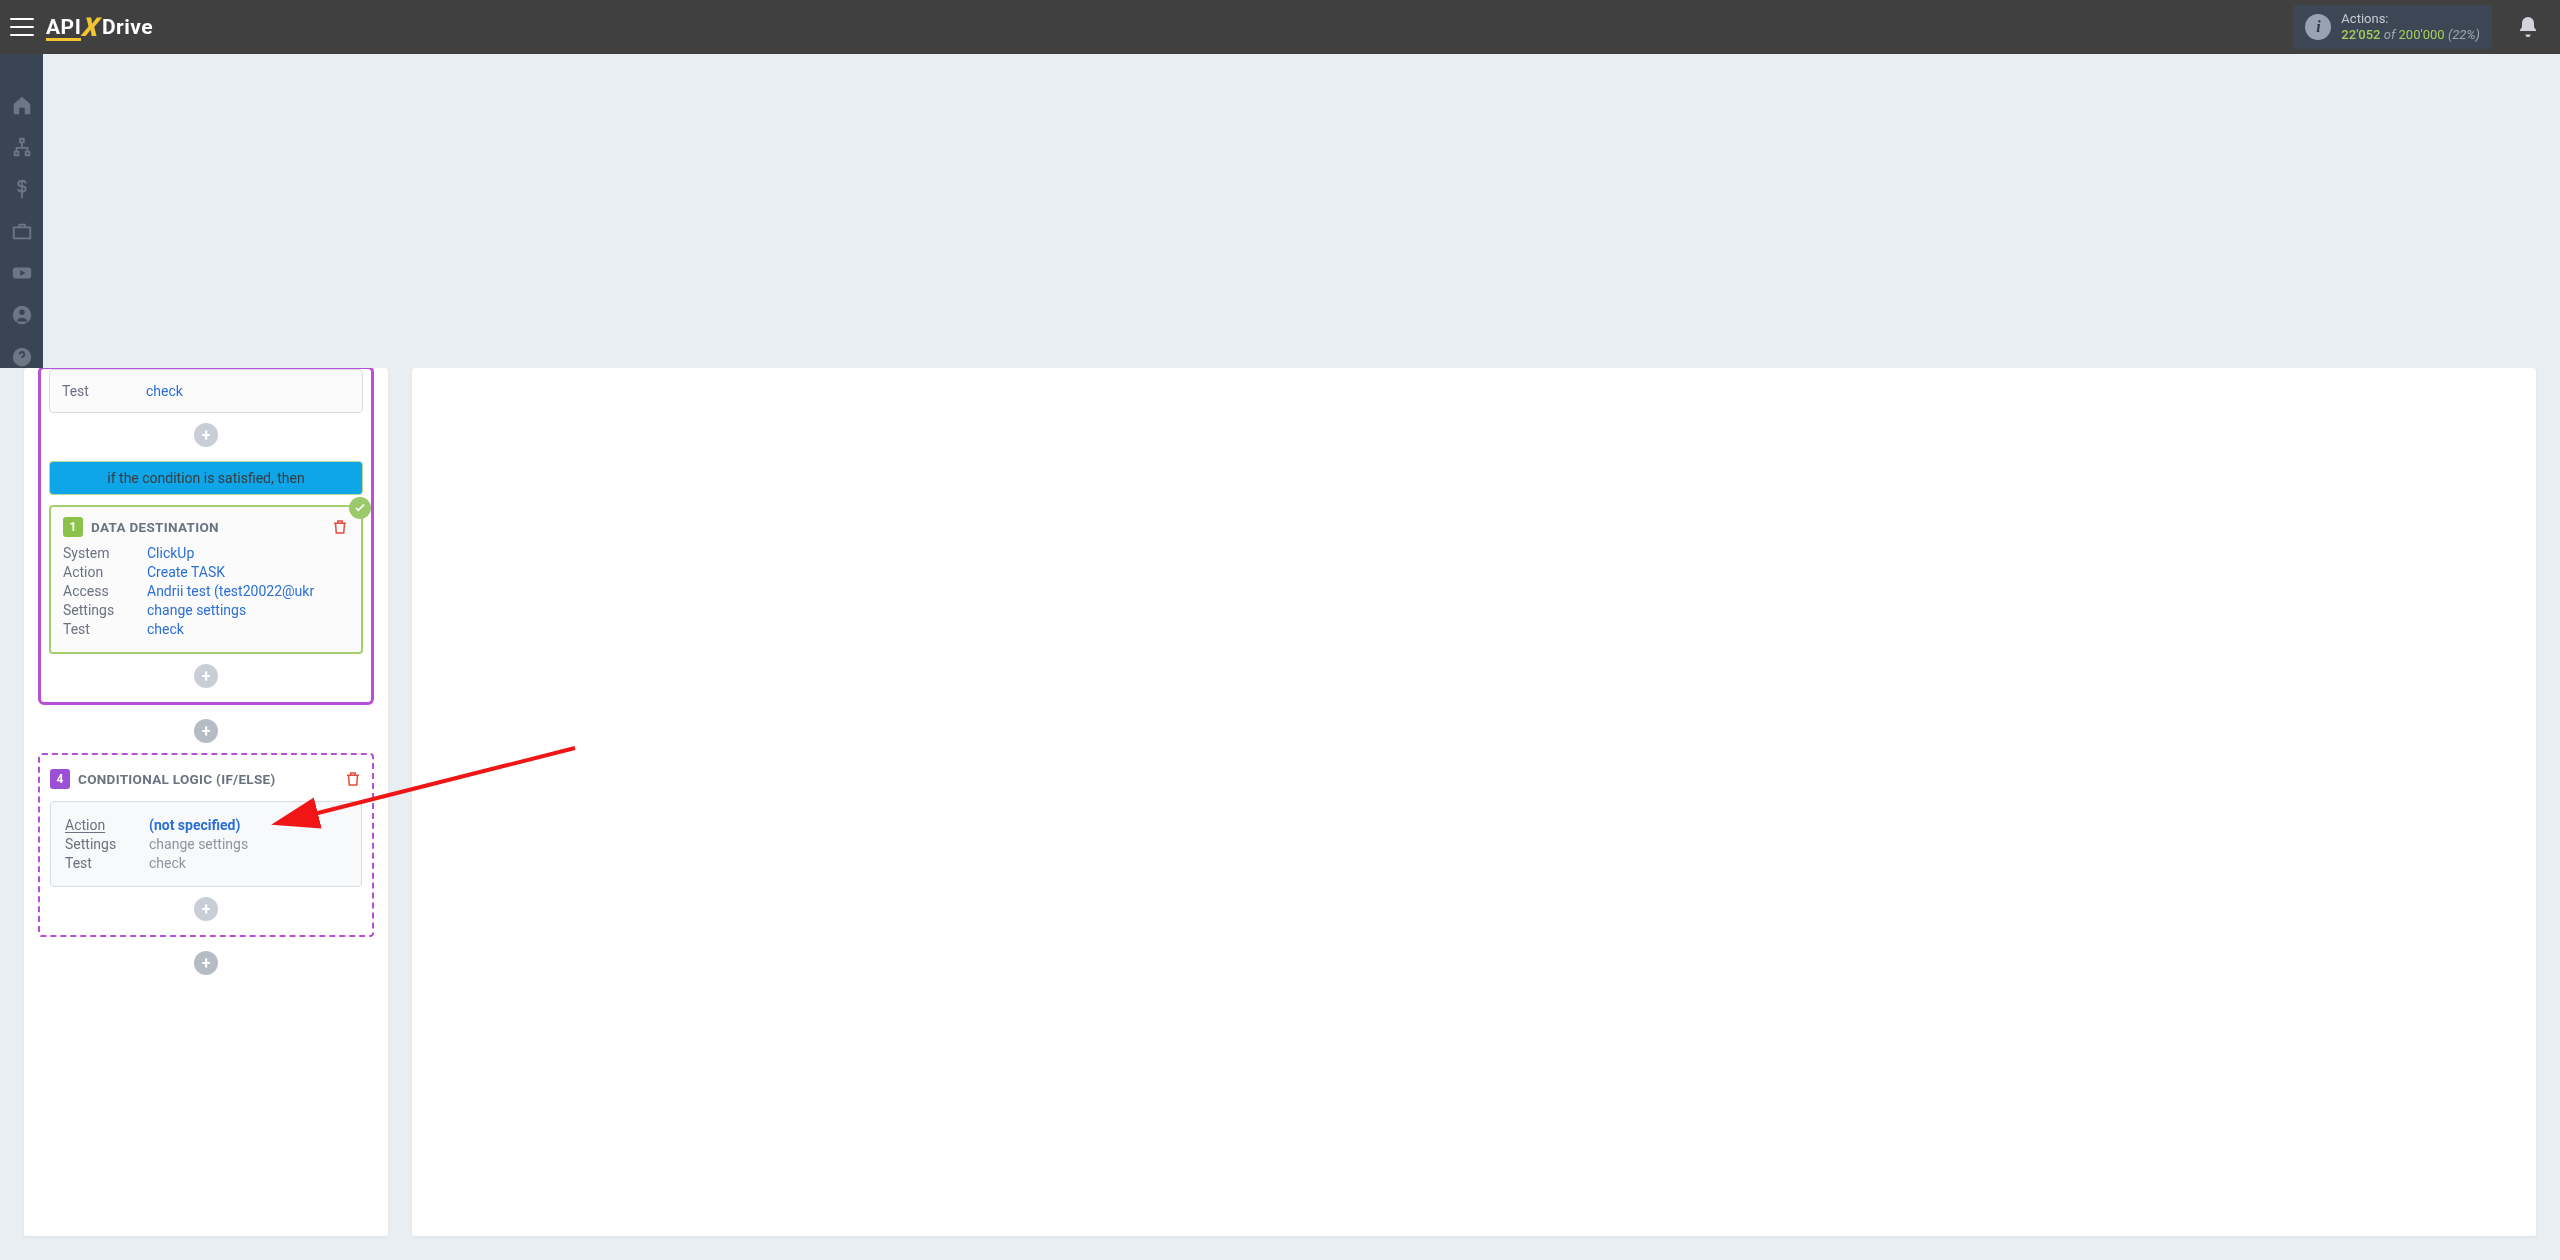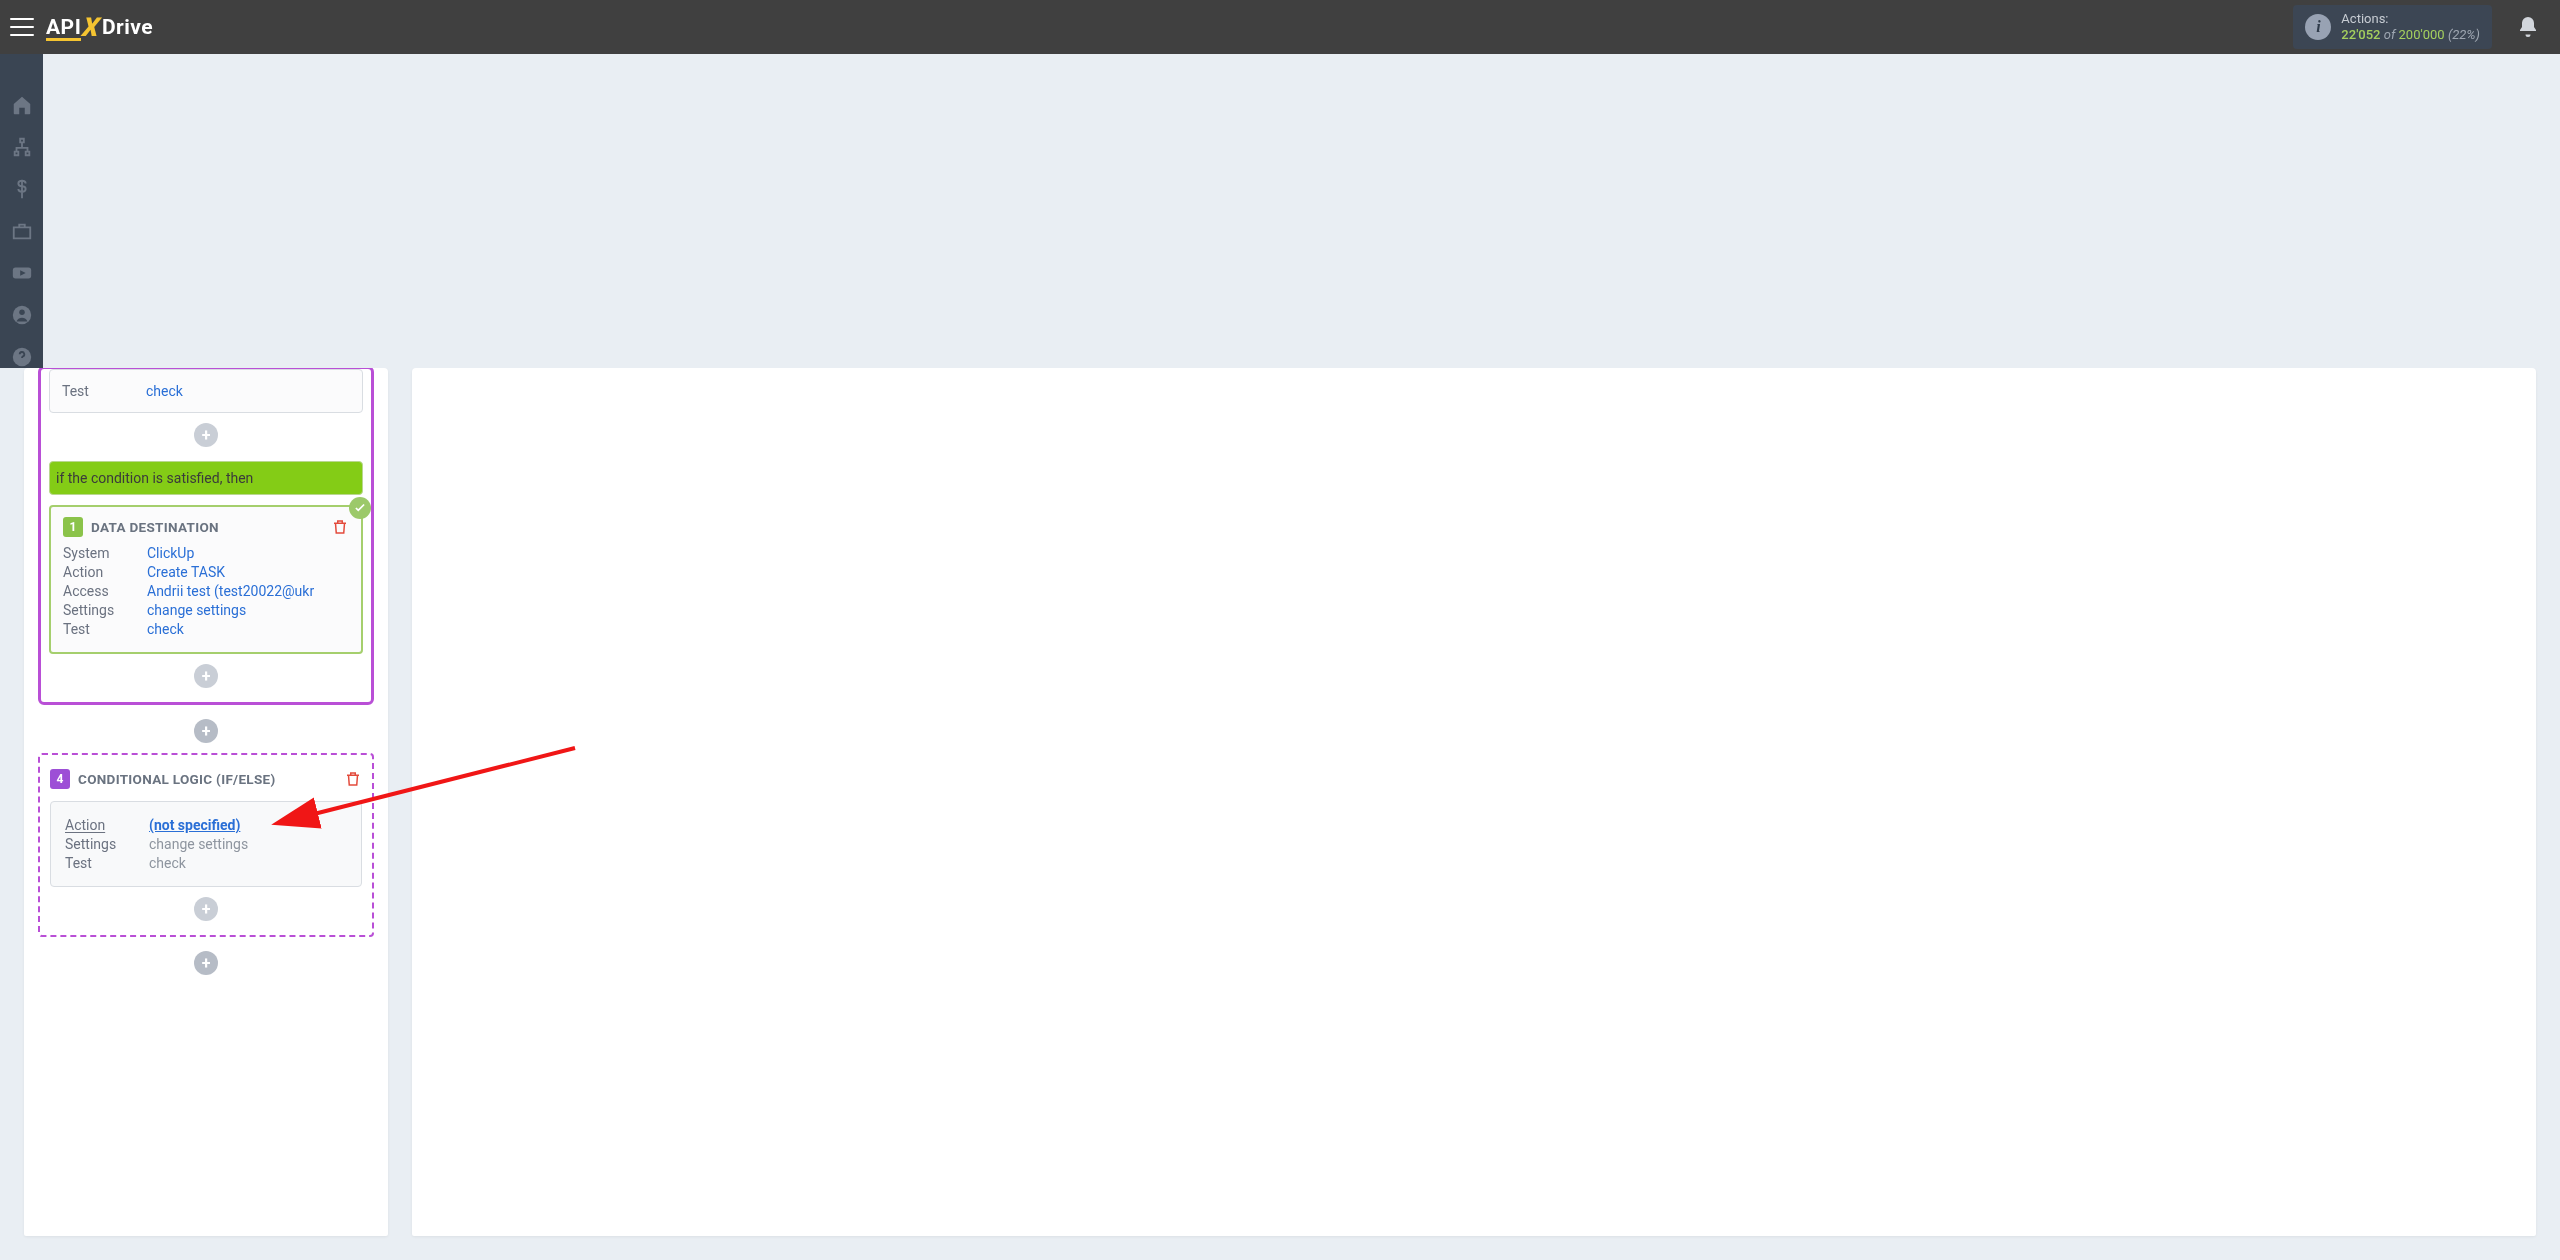--- a/index.html
+++ b/index.html
@@ -110,24 +110,24 @@
     background: #fbfbfc;
     padding: 10px 12px 10px;
     margin-top: 0;
   }
   .kv-row { display: flex; gap: 12px; font-size: 14px; margin: 3px 0; }
   .kv-row .k { width: 72px; color: #6b7280; }
   .kv-row .v { color: #2a6fd6; cursor: pointer; }
   .kv-row .v.truncated { white-space: nowrap; overflow: hidden; text-overflow: clip; max-width: 170px; display:inline-block; }
 
   .condition-bar {
-    background: #84cc16;
+    background: #0ea5e9;
     border: 1px solid #b9d78f;
     border-radius: 4px;
-    text-align: left;
+    text-align: center;
     padding: 8px 6px;
     font-size: 14px;
     color: #3b3b3b;
     margin: 14px 0 10px;
   }
 
   .dest-card {
     border: 2px solid #a5cf6d;
     border-radius: 4px;
     background: #fbfbfc;
@@ -172,21 +172,21 @@
     margin-top: 10px;
   }
   .dashed-block .inner-card2 {
     border: 1px solid #d9dde2;
     border-radius: 4px;
     background: #f8f9fa;
     padding: 12px 14px;
     margin-top: 12px;
   }
   .k-under { color: #5f6670; text-decoration: underline; text-underline-offset: 2px; }
-  .v-link-bold { color: #2a6fd6; font-weight: 700; text-decoration: underline; cursor:pointer; }
+  .v-link-bold { color: #2a6fd6; font-weight: 700; cursor:pointer; }
   .v-muted { color: #8e959f; }
 
   
   .arrow-layer {
     position: absolute; top: 0; left: 0; pointer-events: none;
   }
 </style>
 </head>
 <body>
 

